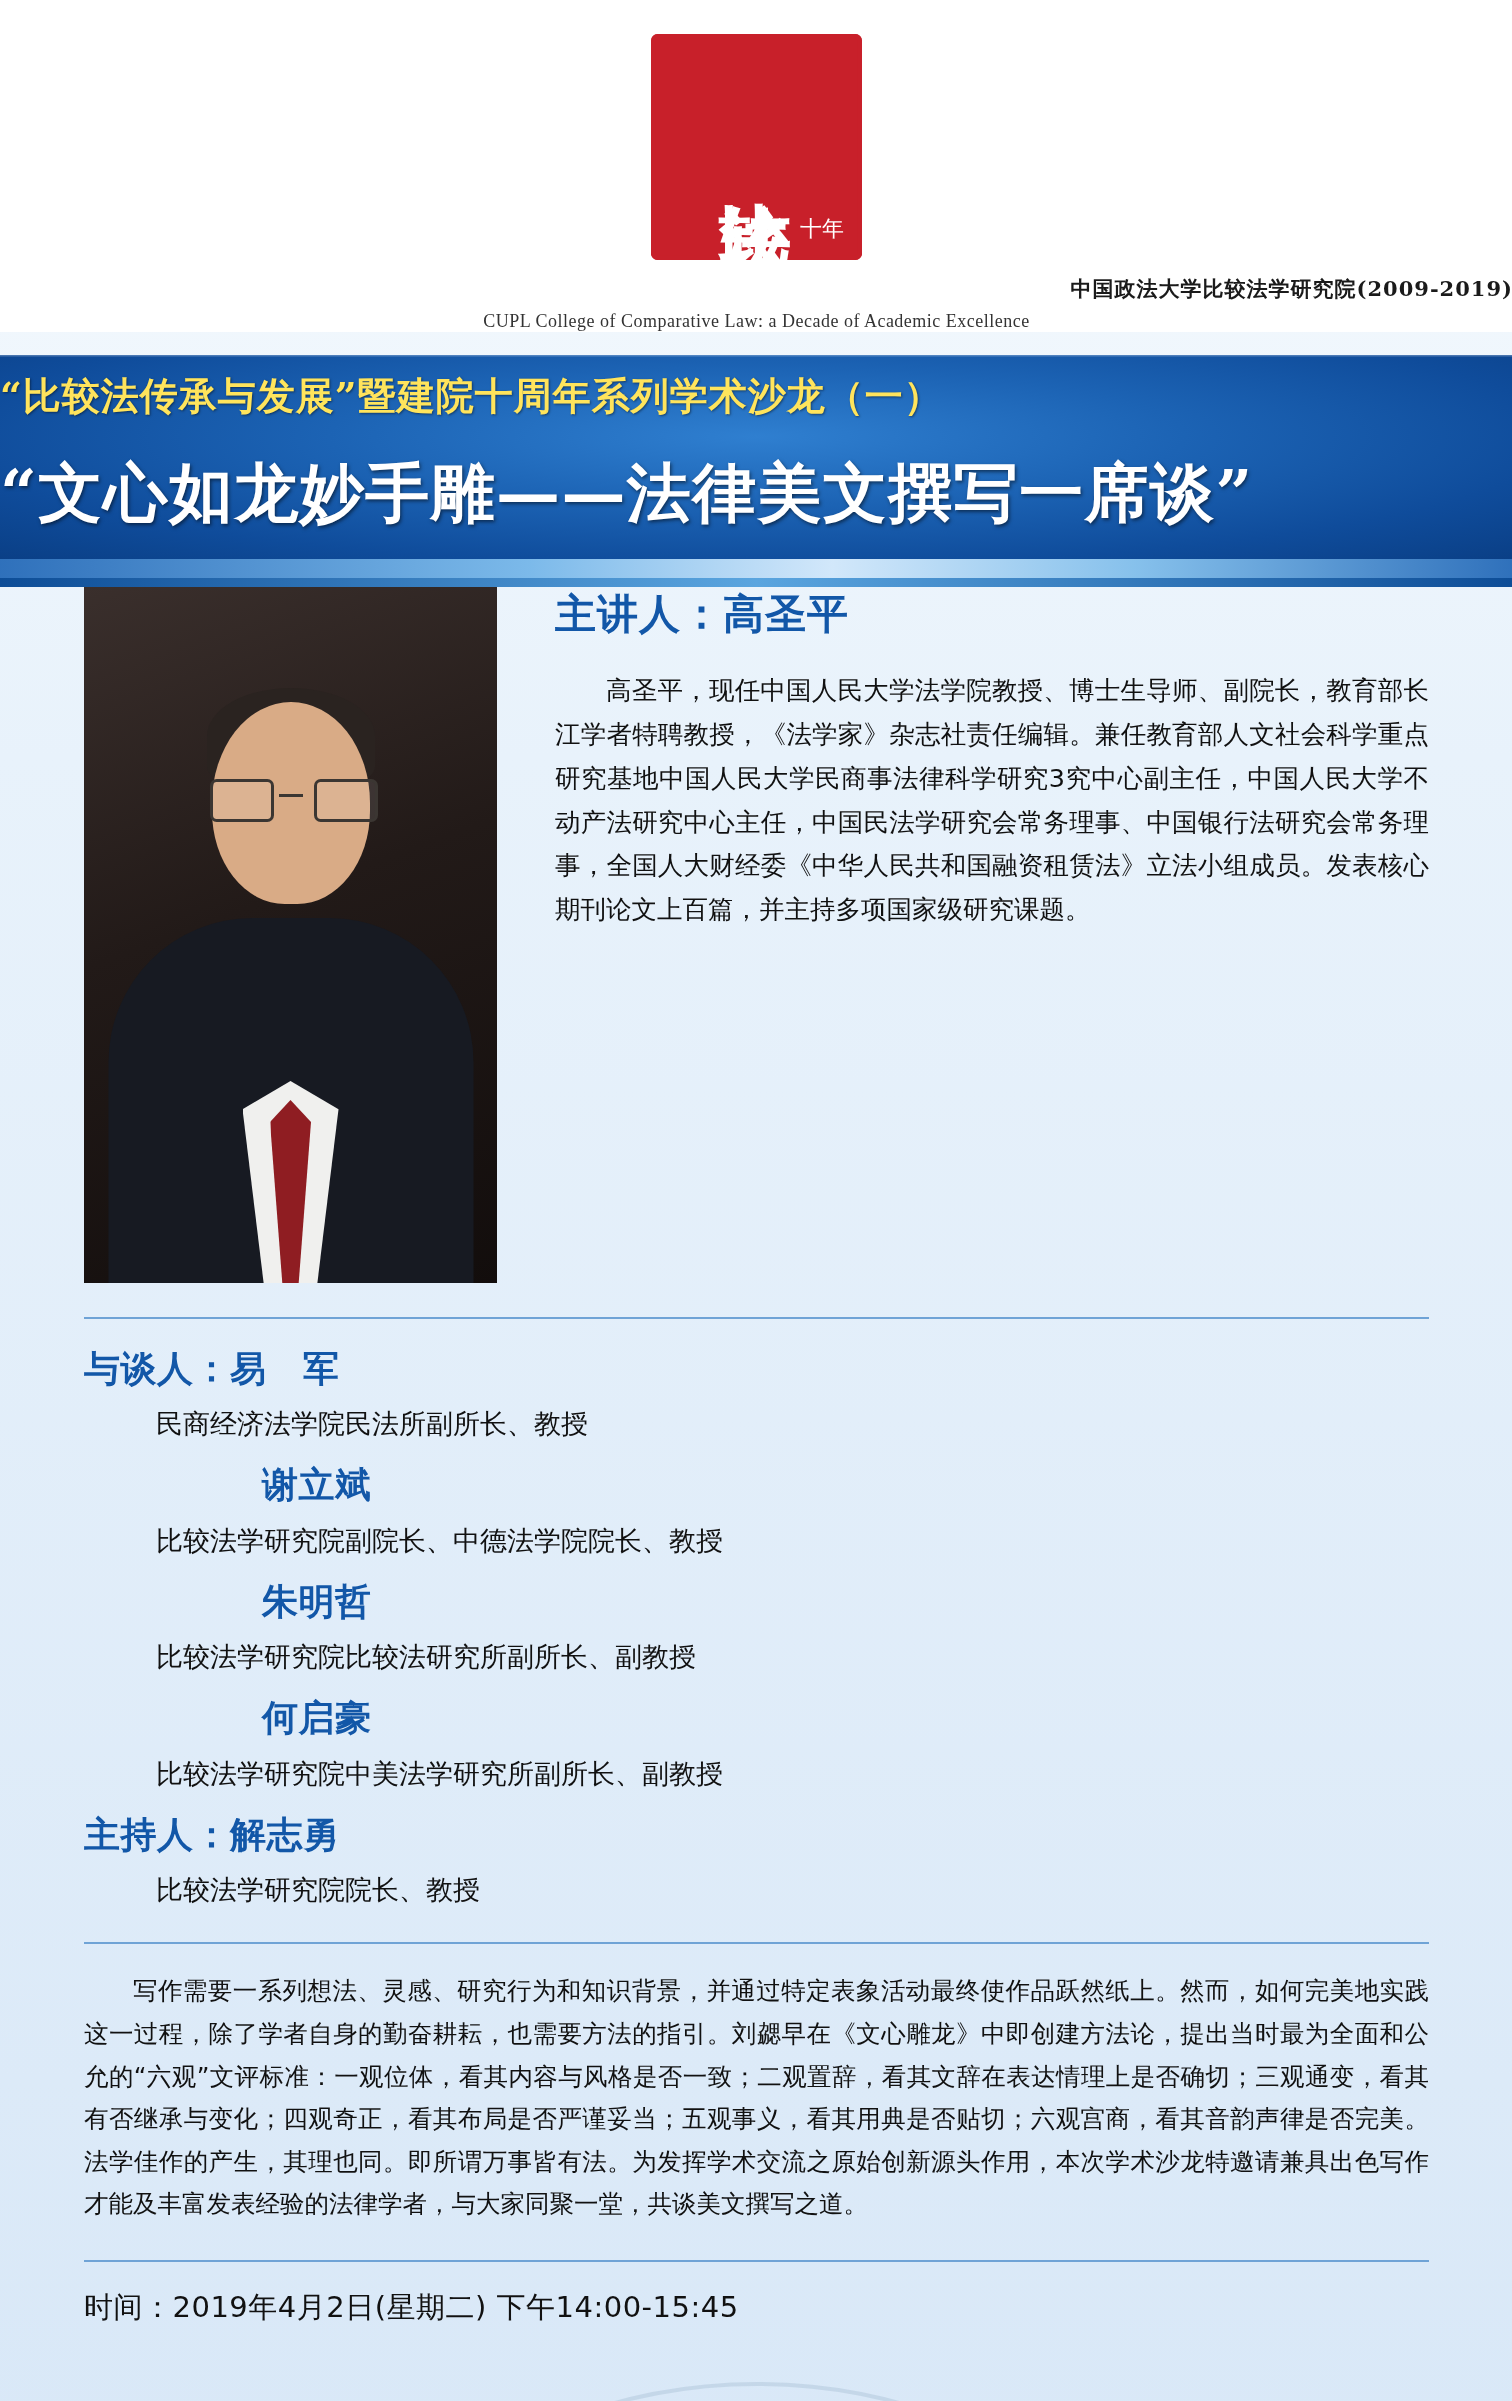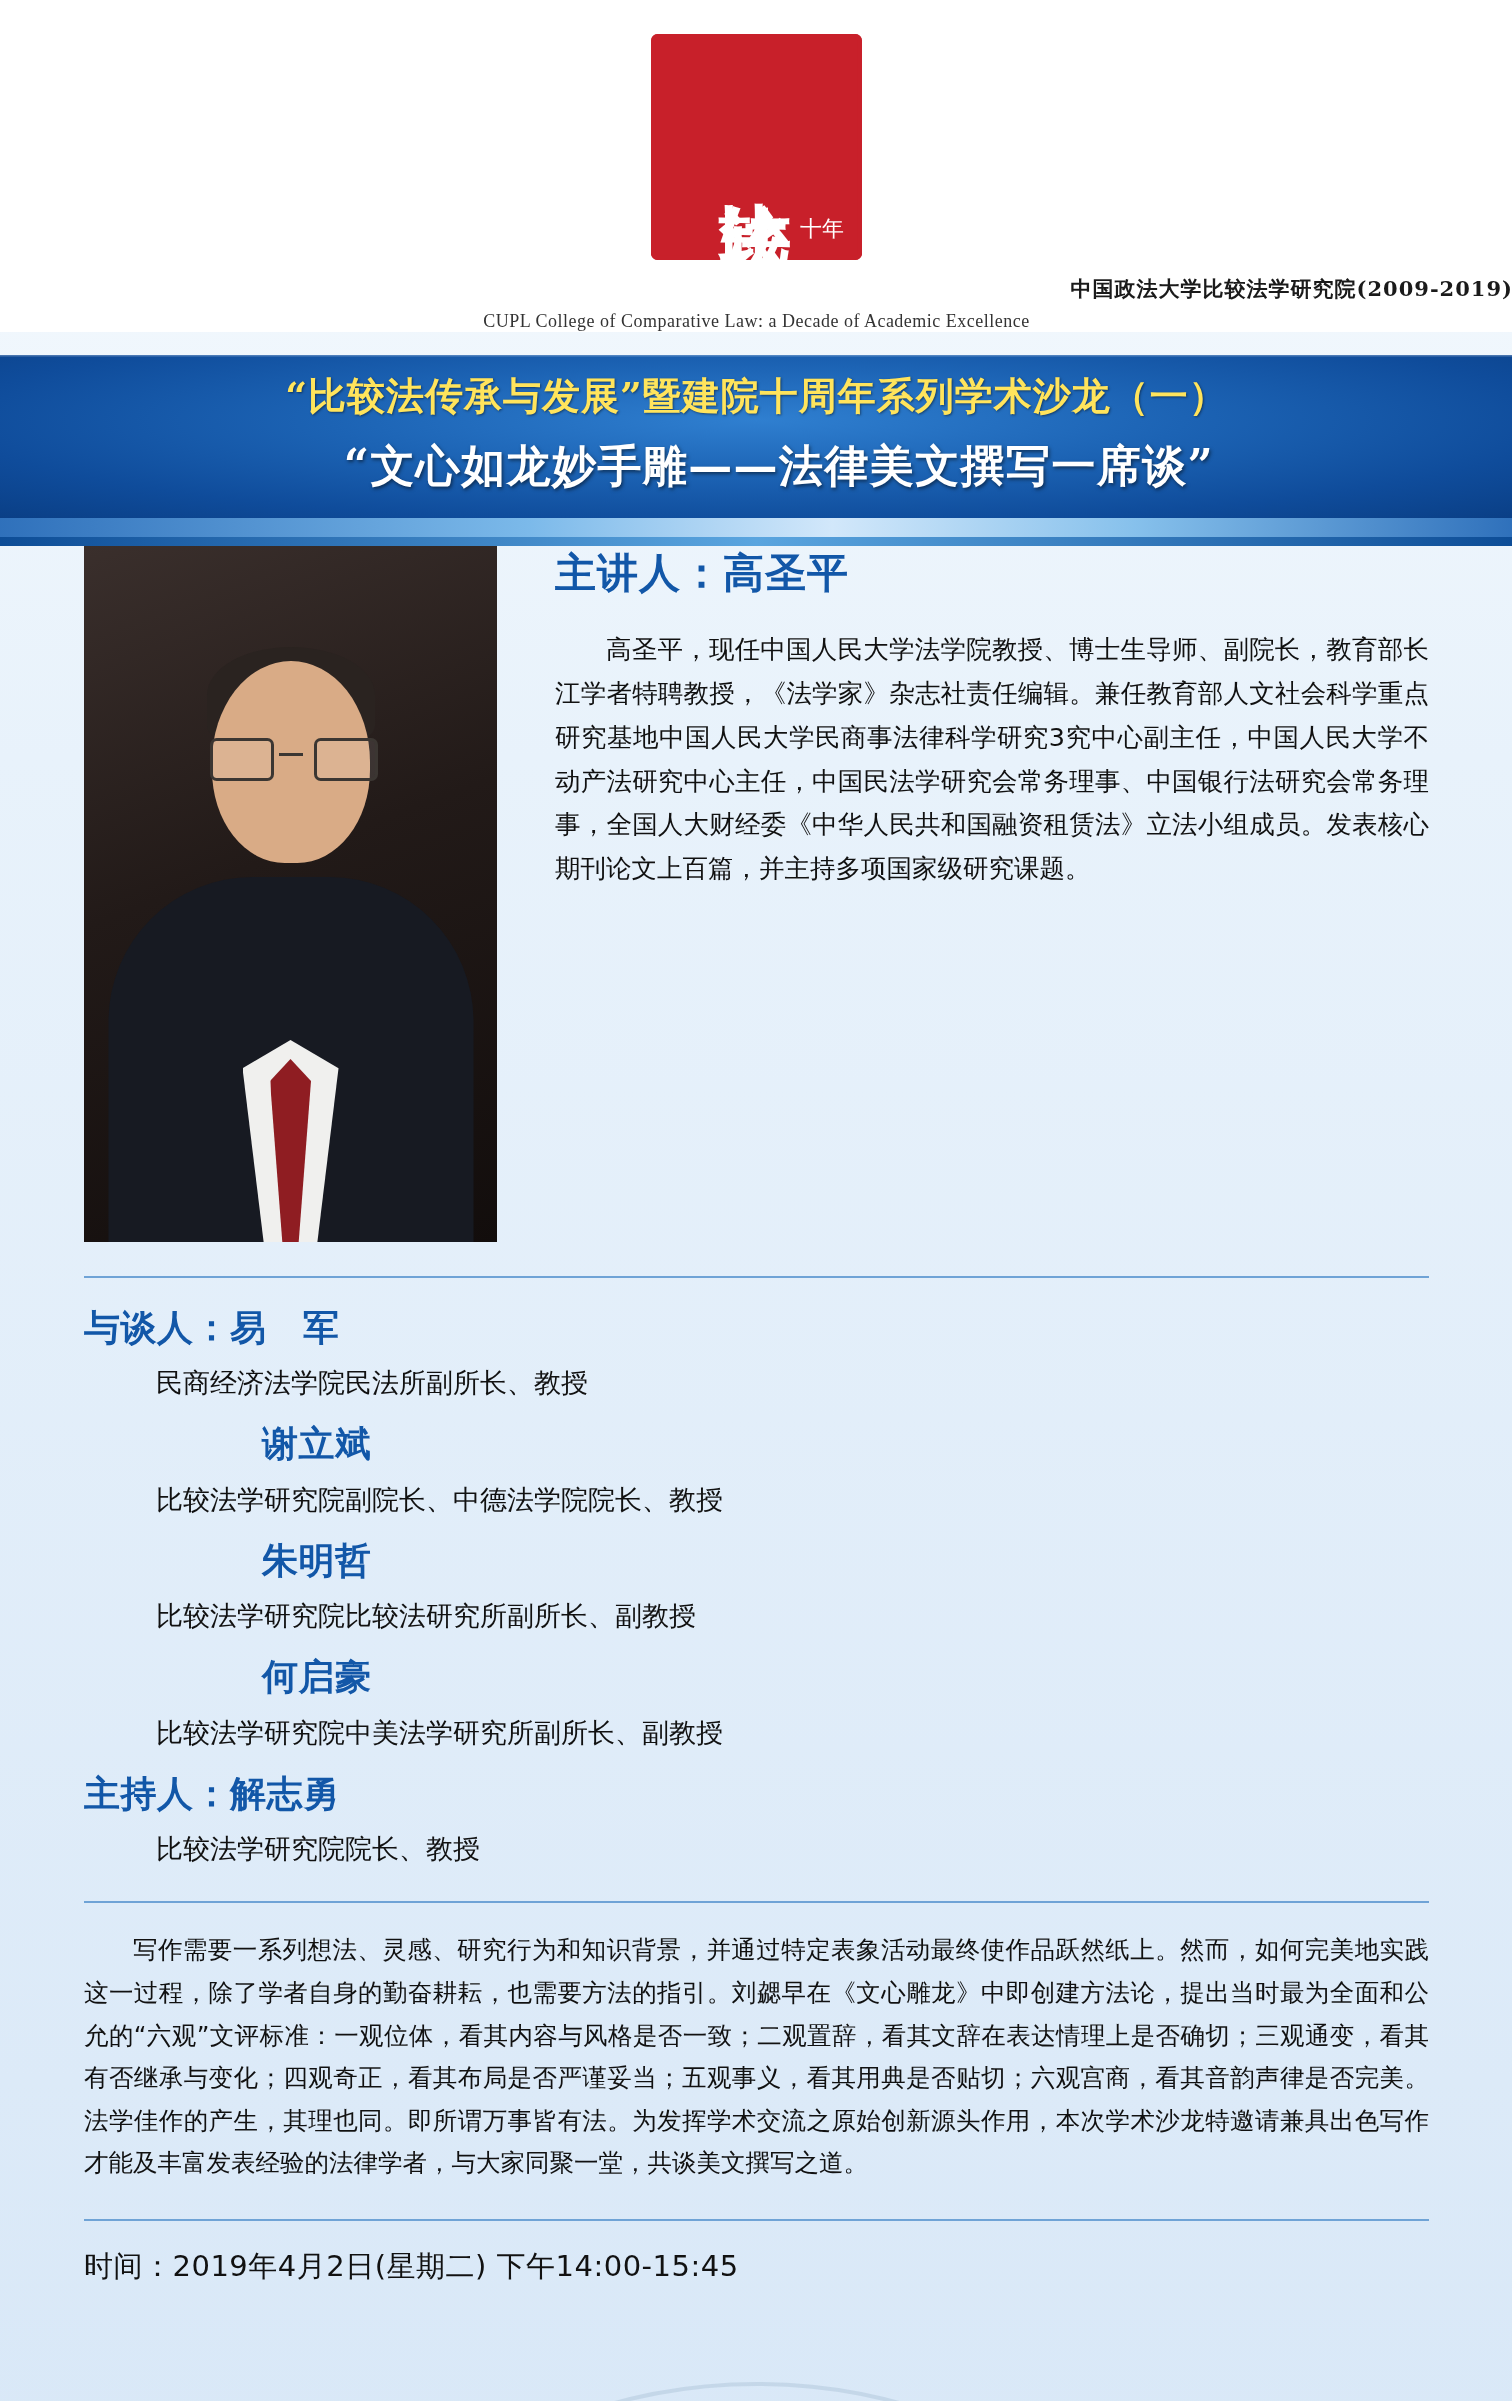--- a/index.html
+++ b/index.html
@@ -81,41 +81,39 @@
     letter-spacing: 0.5px;
   }
 
   
   .title-band {
     margin-top: 23px;
     width: 100%;
     padding: 16.3px 0 22px 0;
     background:
       radial-gradient(ellipse at 50% 40%, #2f7fd0 0%, #1c63b4 40%, #0f4c9b 75%, #0a3f86 100%);
-    text-align: center;
     position: relative;
     box-shadow: 0 1.4px 0 rgba(255,255,255,0.25) inset;
   }
   .title-line1 {
     color: #ffe45c;
     font-family: "DejaVu Serif", serif;
     font-weight: bold;
     font-size: 38px;
     letter-spacing: 1px;
     text-shadow: 1px 1.4px 2.4px rgba(0,0,0,0.45);
   }
   .title-line2 {
-    margin-top: 15px;
+    margin-top: 28px;
     color: #ffffff;
     font-family: "DejaVu Serif", serif;
     font-weight: bold;
-    font-size: 44px;
+    font-size: 64px;
     letter-spacing: 1.4px;
     text-shadow: 1.4px 1.9px 3.8px rgba(0,0,0,0.5);
-    padding-left: 45px;
   }
   .band-stripes {
     width: 100%;
     height: 19px;
     background: linear-gradient(90deg, #1a62b4 0%, #6fb3e8 35%, #cfe6fa 55%, #7bbbea 75%, #1a62b4 100%);
     opacity: 0.9;
   }
   .band-stripes2 {
     width: 100%;
     height: 8.6px;

